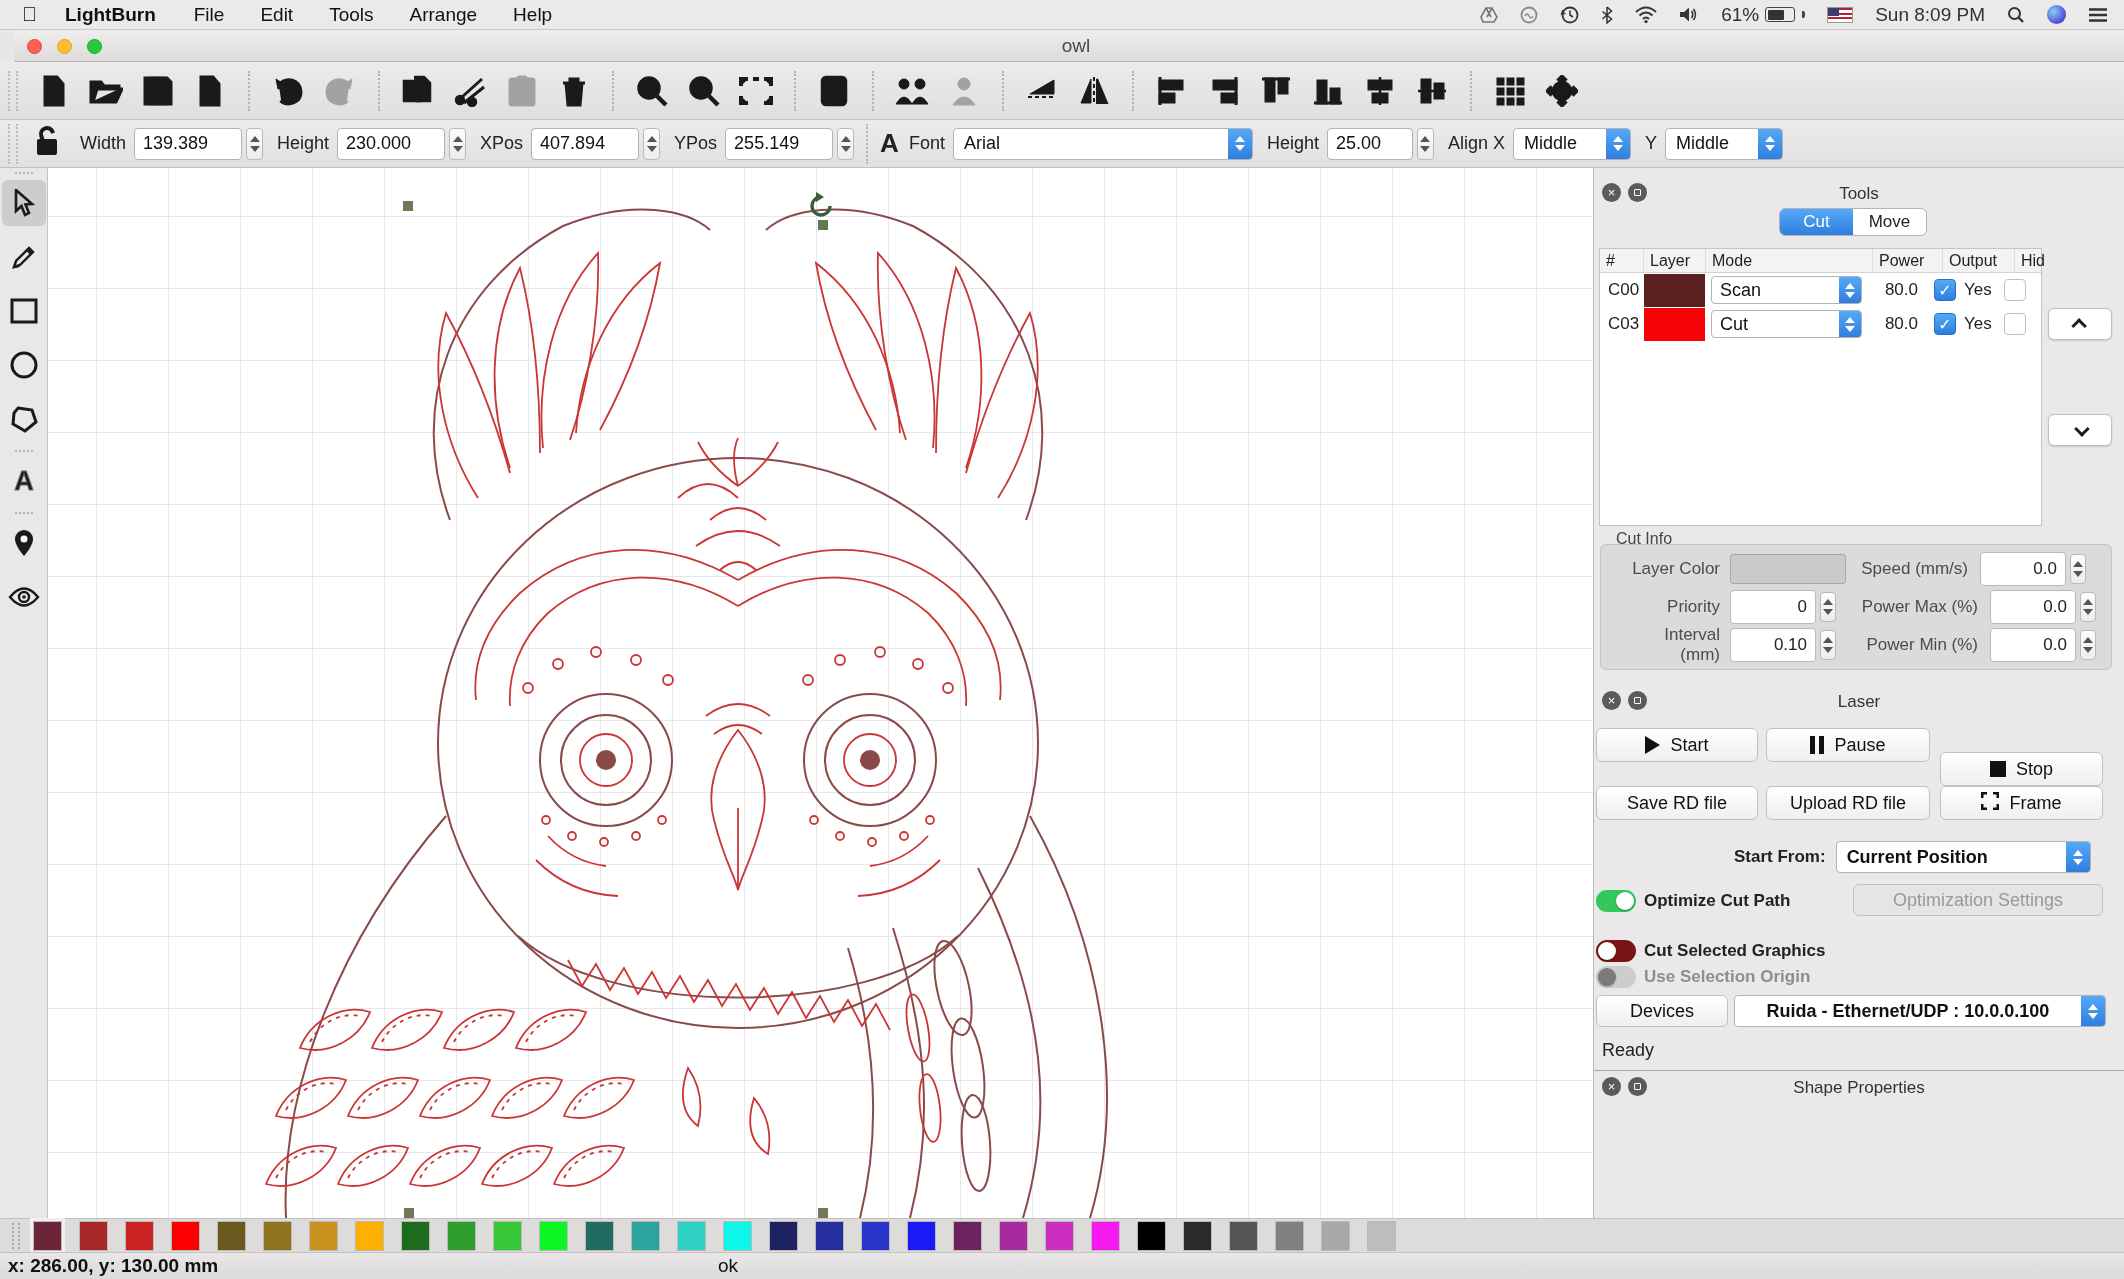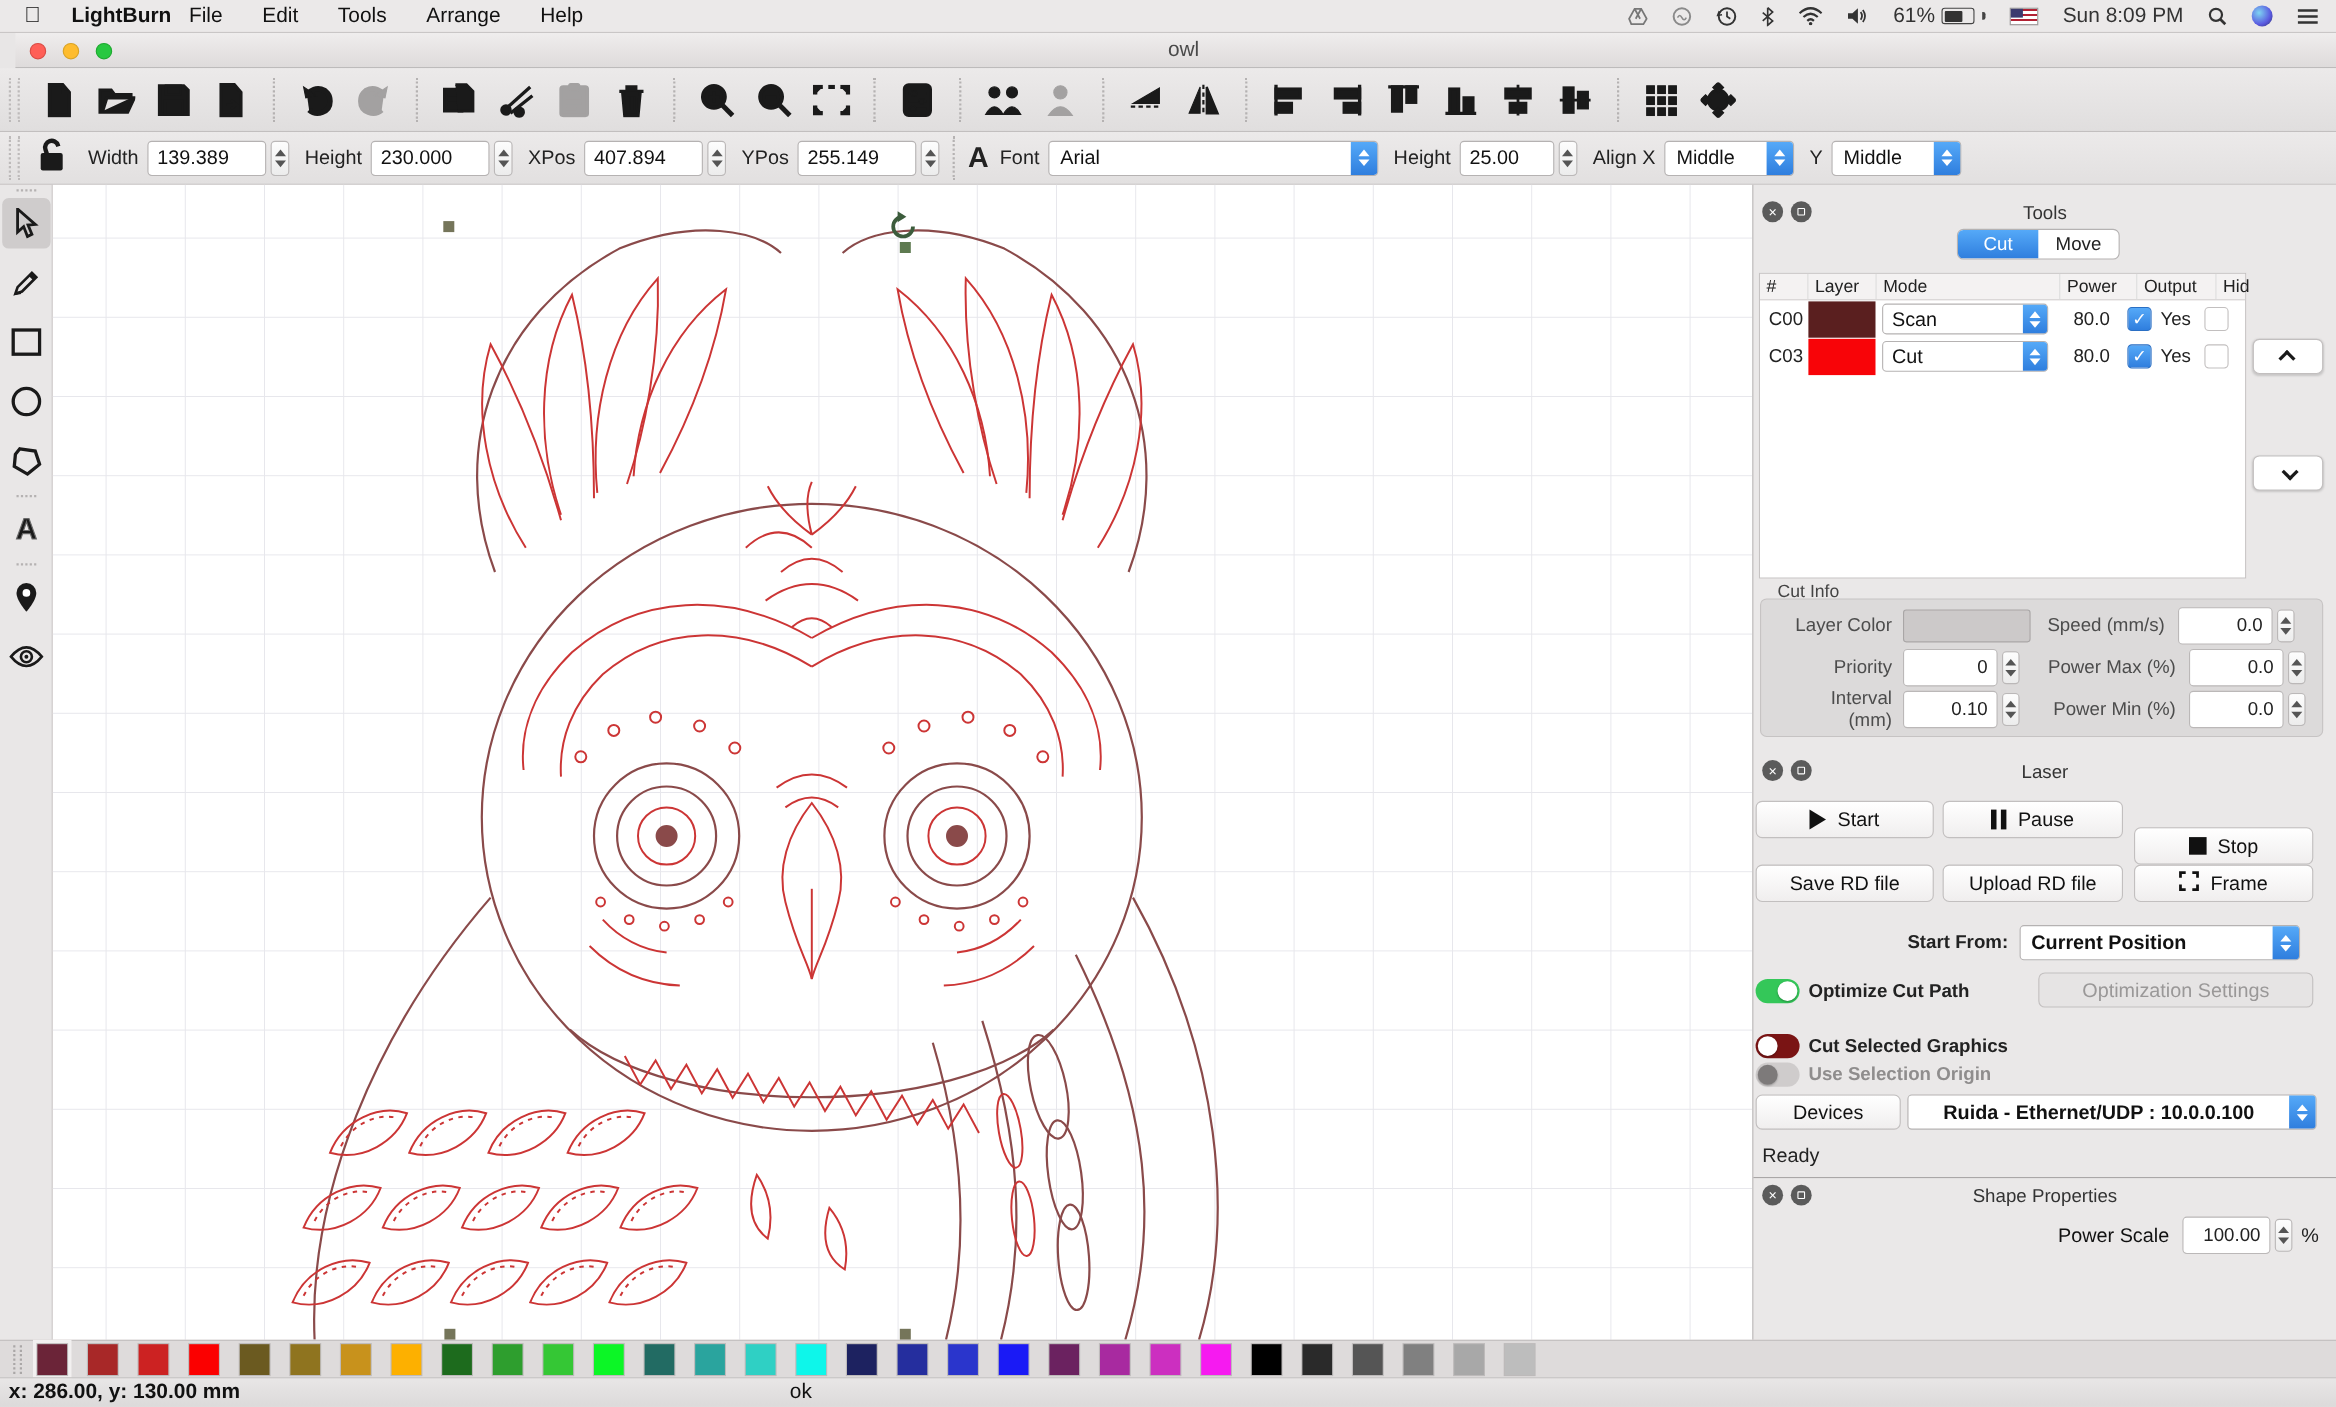--- a/index.html
+++ b/index.html
@@ -2,21 +2,21 @@
 <html><head>
 <meta charset="utf-8">
 <style>
   * { margin:0; padding:0; box-sizing:border-box; }
   html,body { width:2124px; height:1279px; font-family:"Liberation Sans","DejaVu Sans",sans-serif; background:#e8e6e6; overflow:hidden; }
   .screen { position:relative; width:2124px; height:1279px; background:#e8e6e6; }
 
   
   .menubar { position:absolute; left:0; top:0; width:100%; height:30px; background:#ebe9e9; border-bottom:1px solid #c9c6c6; display:flex; align-items:center; font-size:19px; color:#111; }
   .menubar .apple { margin:0 28px 0 22px; font-size:20px; }
-  .menubar .appname { font-weight:700; margin-right:16px; }
+  .menubar .appname { font-weight:700; margin-right:38px; }
   .menubar .mitem { margin-right:36px; }
   .menubar .spacer { flex:1; }
   .mstatus { display:flex; align-items:center; gap:22px; margin-right:16px; color:#333; }
   .mstatus svg { display:block; }
   .batt { display:flex; align-items:center; gap:6px; }
   .batt-body { width:30px; height:15px; border:1.5px solid #444; border-radius:3px; position:relative; }
   .batt-fill { position:absolute; left:1.5px; top:1.5px; bottom:1.5px; width:60%; background:#333; border-radius:1px; }
   .batt-nub { width:3px; height:7px; background:#444; border-radius:0 2px 2px 0; margin-left:1px; }
   .flag { width:26px; height:16px; background:repeating-linear-gradient(#b22234 0 2.3px,#fff 2.3px 4.6px); position:relative; border:0.5px solid #999; }
   .flag::after { content:""; position:absolute; left:0; top:0; width:11px; height:8px; background:#3c3b6e; }
@@ -837,29 +837,20 @@
       </div>
       <div class="rabs" style="left:8px;top:872px;font-size:18px;">Ready</div>
 
       <div class="rabs" style="left:0;top:902px;width:100%;border-top:1px solid #aaa7a7;"></div>
       <div class="phead" style="top:908px;">
         <span class="pbtn close">×</span>
         <span class="pbtn float">
             <span class="sq"></span>
           </span>
         <span class="ptitle">Shape Properties</span>
-      </div>
-      <div class="cirow" style="left:6px;top:940px;width:520px;">
-        <span class="cilab" style="width:372px;color:#111;font-size:18px;">Power Scale</span>
-        <span class="cifield" style="width:80px;margin-left:12px;">100.00</span>
-        <span class="stepper cistep">
-            <i class="tri-u"></i>
-            <i class="tri-d"></i>
-          </span>
-        <span style="margin-left:8px;font-size:18px;">%</span>
       </div>
     </div>
   </div>
 
   <div class="palette">
     <span class="palgrip"></span>
   <div class="swatch selected" style="background: rgb(107, 36, 56);"></div>
       <div class="swatch" style="background: rgb(168, 40, 40);"></div>
       <div class="swatch" style="background: rgb(204, 34, 34);"></div>
       <div class="swatch" style="background: rgb(251, 0, 0);"></div>

